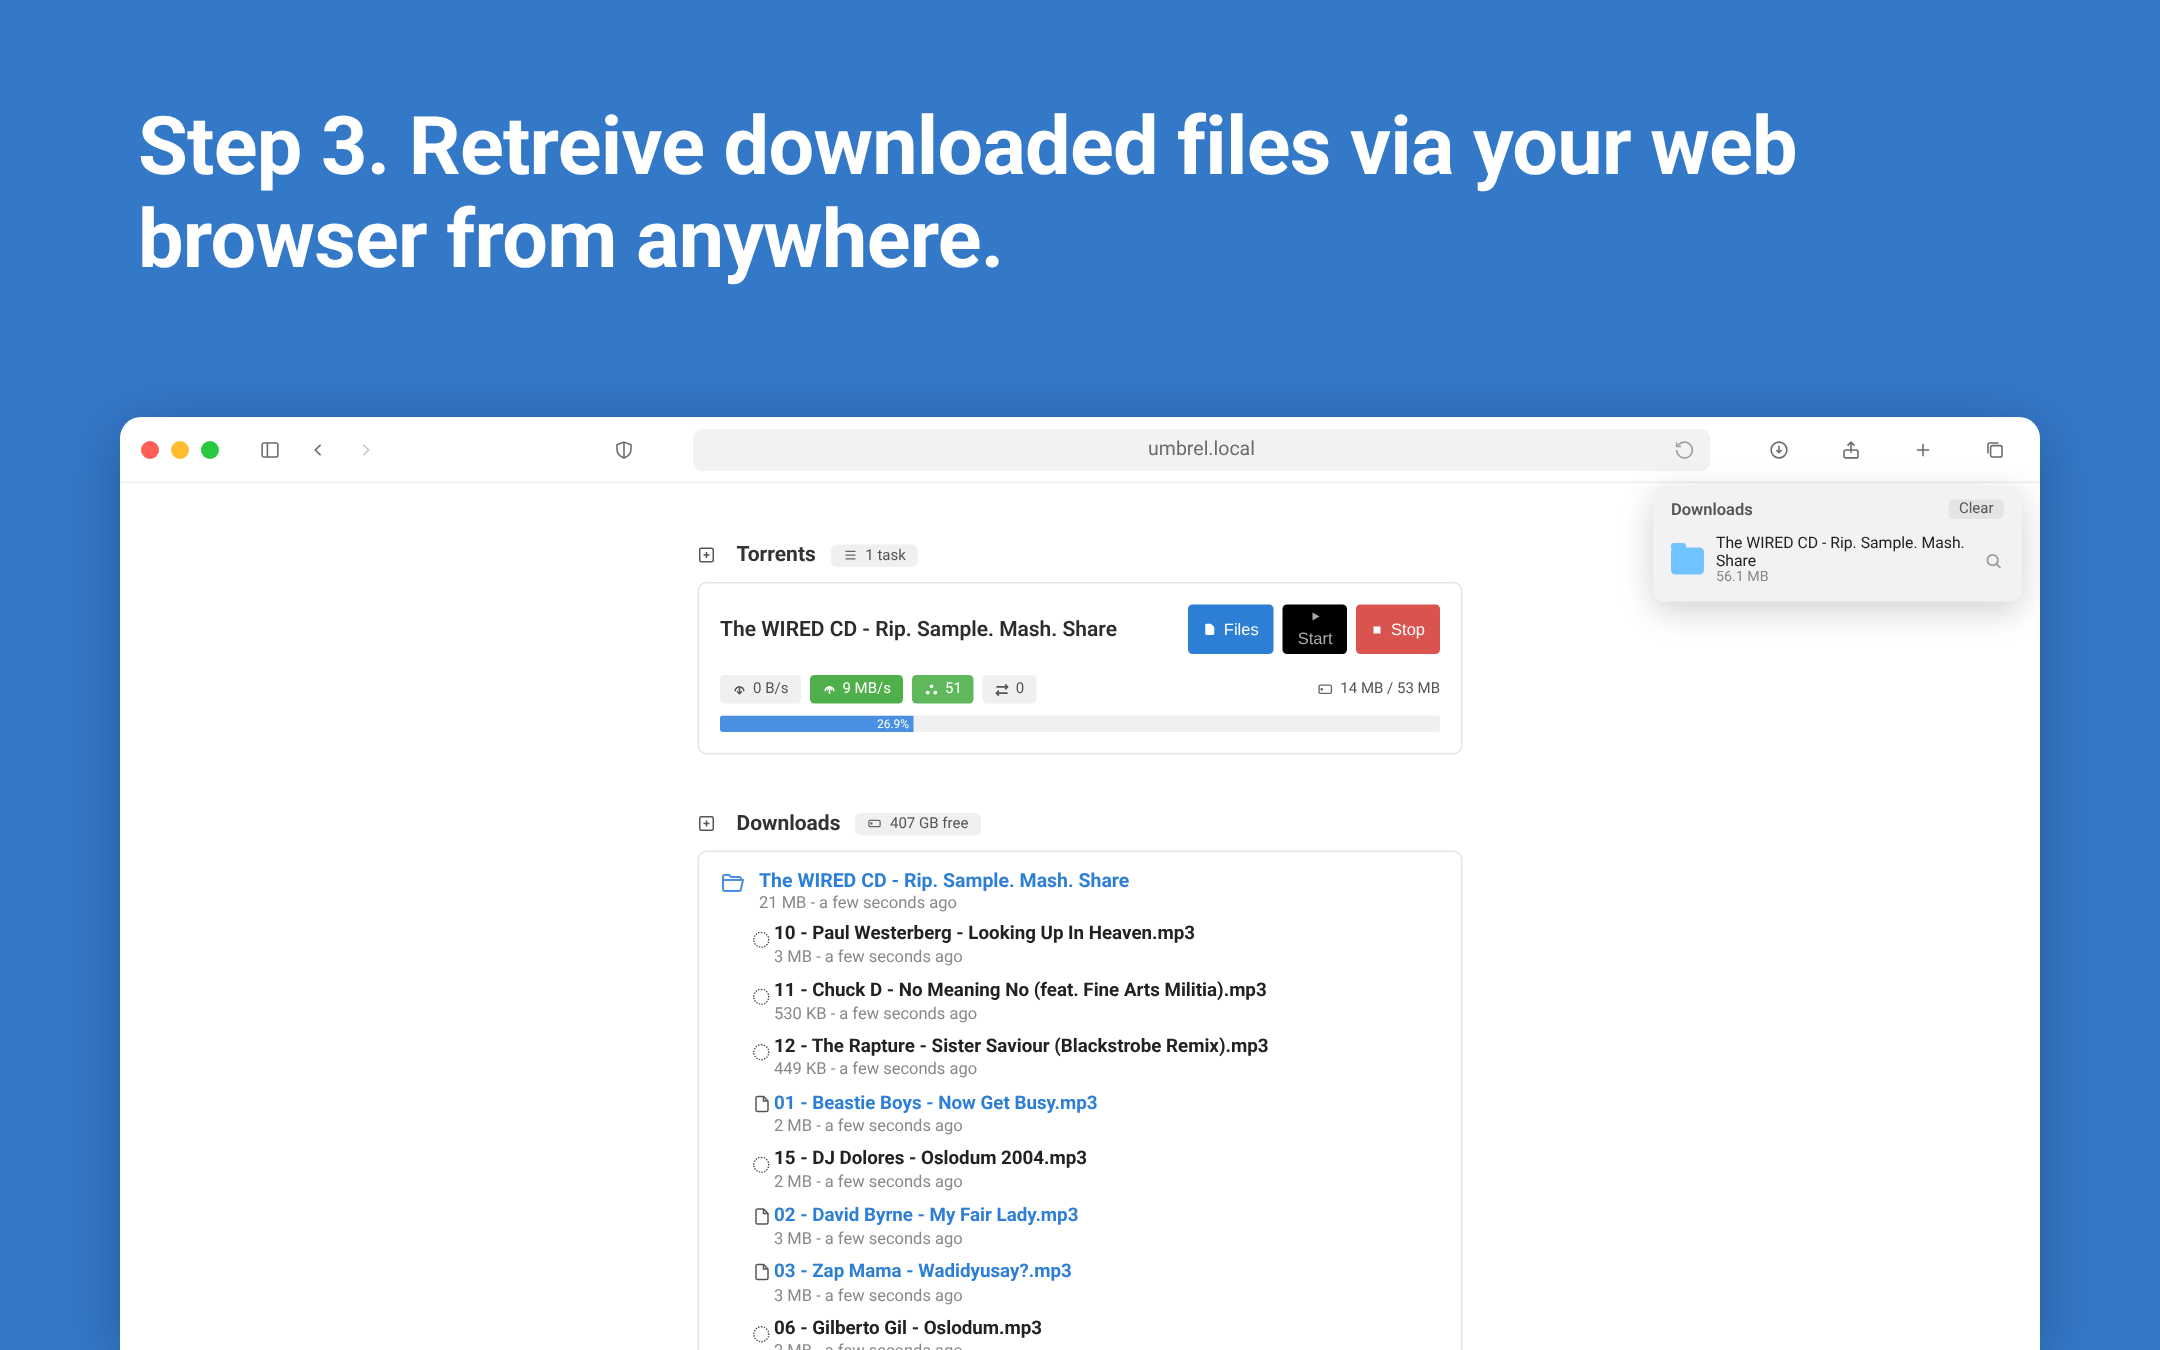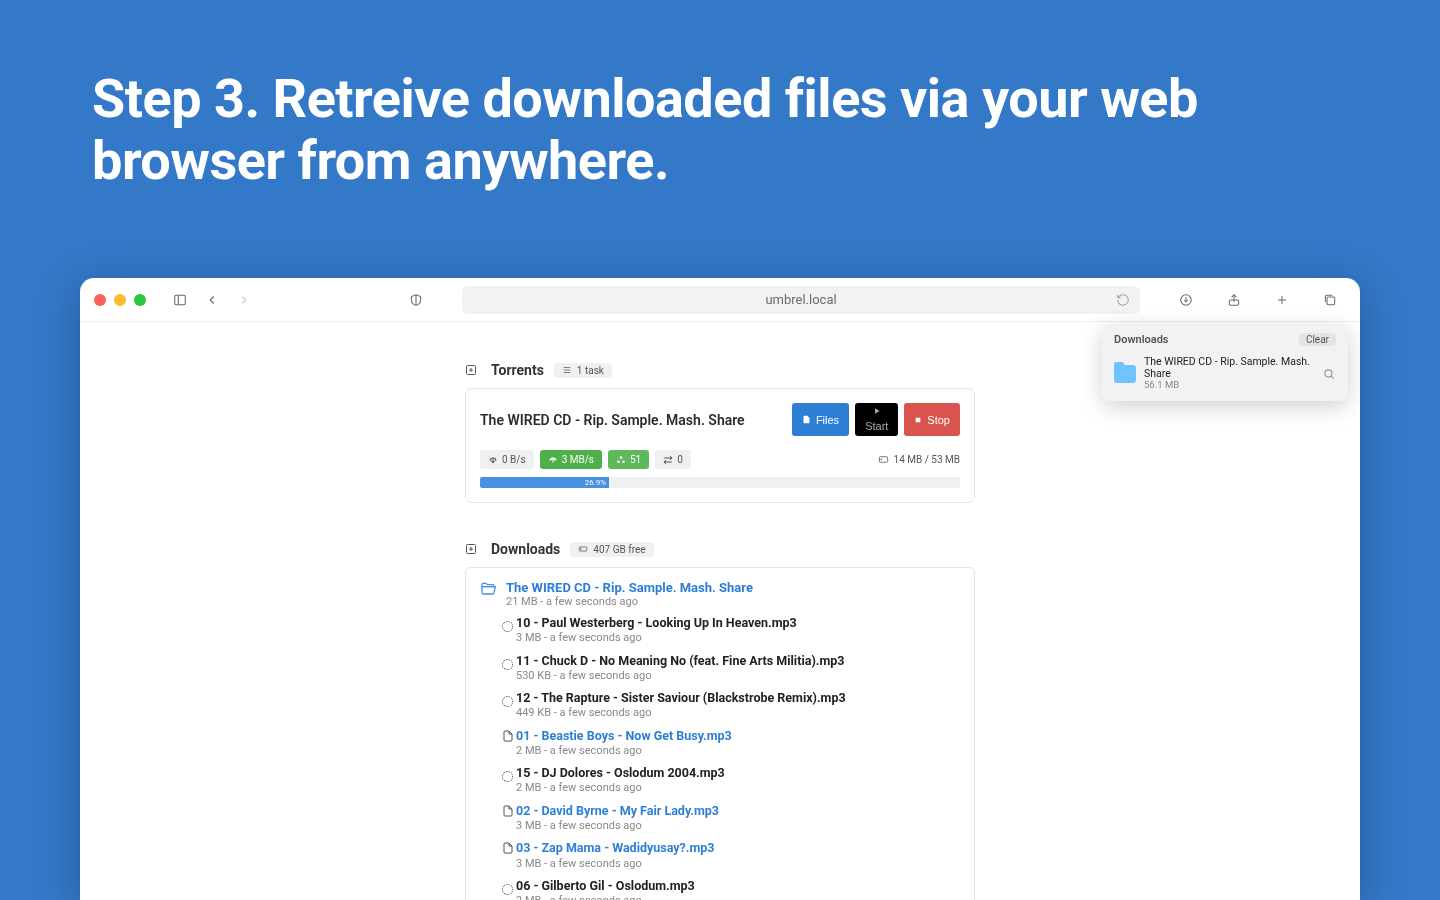--- a/index.html
+++ b/index.html
@@ -295,21 +295,21 @@
                   <line x1="12" y1="8" x2="12" y2="18"></line>
                 </svg>
               <span>0 B/s</span>
             </div>
             <div class="stat green1">
               <svg width="10" height="10" viewBox="0 0 24 24" fill="none" stroke="currentColor" stroke-width="2.5">
                   <path d="M19 14a7 7 0 1 0-14 0"></path>
                   <polyline points="8 12 12 8 16 12"></polyline>
                   <line x1="12" y1="8" x2="12" y2="18"></line>
                 </svg>
-              <span>3 MB/s</span>
+              <span>9 MB/s</span>
             </div>
             <div class="stat green2">
               <svg width="10" height="10" viewBox="0 0 24 24" fill="currentColor">
                   <circle cx="12" cy="6" r="3"></circle>
                   <circle cx="6" cy="16" r="3"></circle>
                   <circle cx="18" cy="16" r="3"></circle>
                 </svg>
               <span>51</span>
             </div>
             <div class="stat">

